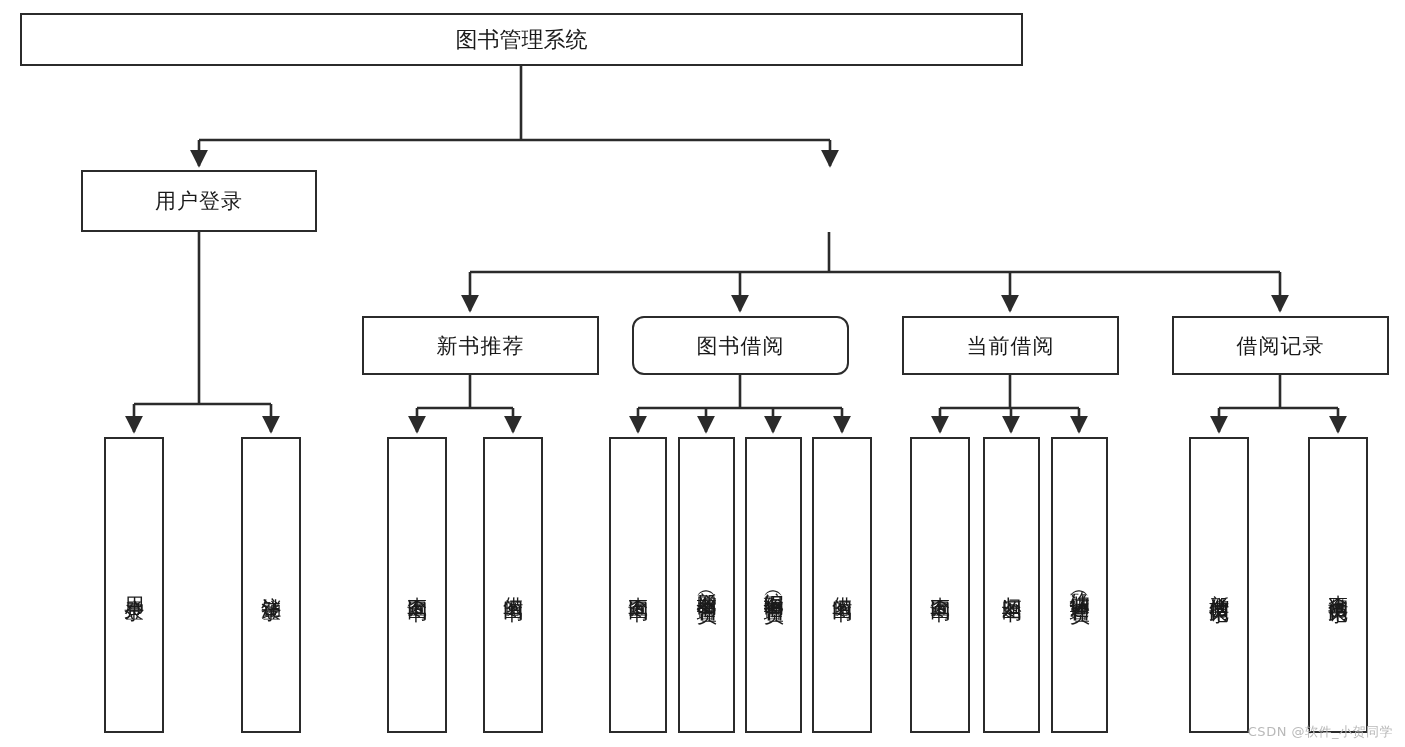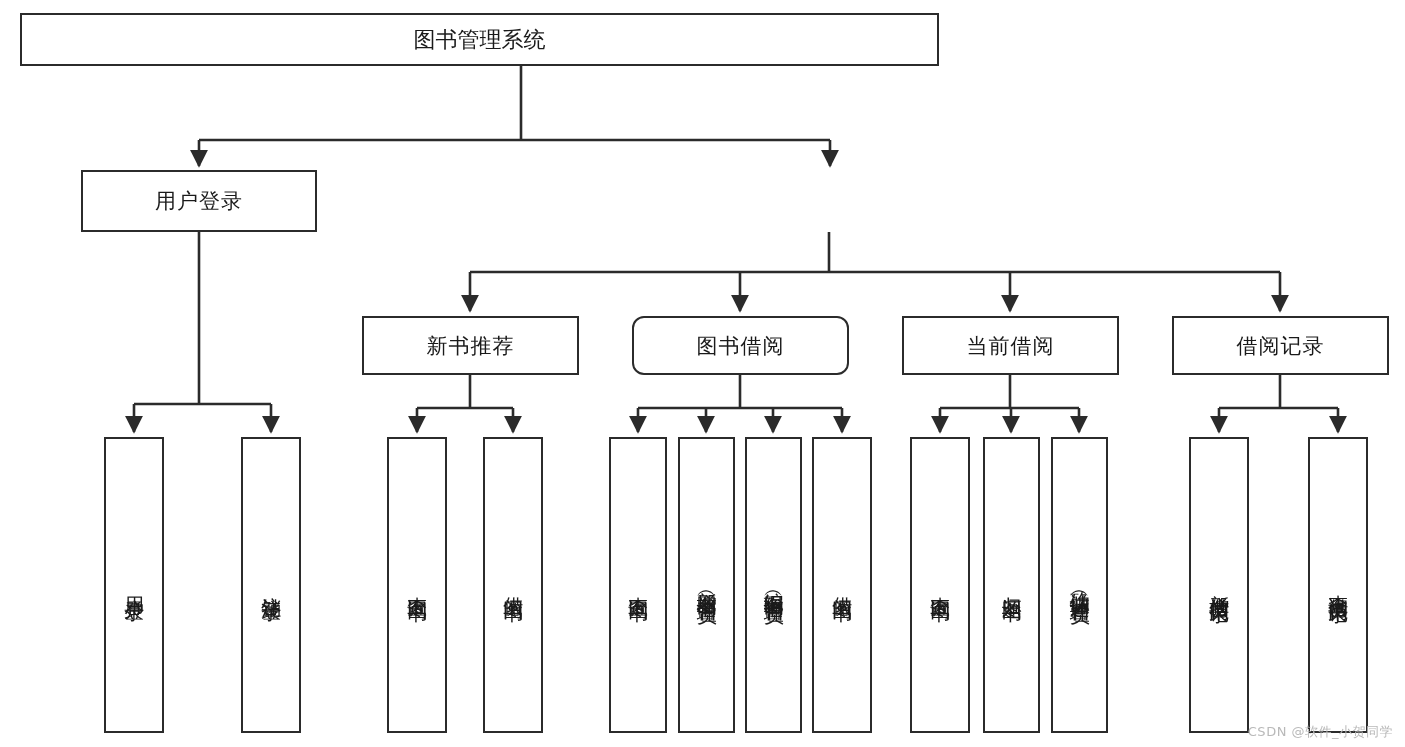--- a/index.html
+++ b/index.html
@@ -113,29 +113,29 @@
       <path d="M 1011 408 L 1011 432" marker-end="url(#arrow)"></path>
       <path d="M 1079 408 L 1079 432" marker-end="url(#arrow)"></path>
 
       <path d="M 1280 375 L 1280 408"></path>
       <path d="M 1219 408 L 1338 408"></path>
       <path d="M 1219 408 L 1219 432" marker-end="url(#arrow)"></path>
       <path d="M 1338 408 L 1338 432" marker-end="url(#arrow)"></path>
     </g>
   </svg>
 
-  <div class="node root" style="left:20px; top:13px; width:919px; height:53px;">
+  <div class="node root" style="left:20px; top:13px; width:1003px; height:53px;">
     <span>图书管理系统</span>
   </div>
 
   <div class="node h" style="left:81px; top:170px; width:236px; height:62px;">
     <span>用户登录</span>
   </div>
 
-  <div class="node h" style="left:362px; top:316px; width:217px; height:59px;">
+  <div class="node h" style="left:362px; top:316px; width:237px; height:59px;">
     <span>新书推荐</span>
   </div>
   <div class="node h" style="left:632px; top:316px; width:217px; height:59px;border-radius:12px;">
     <span>图书借阅</span>
   </div>
   <div class="node h" style="left:902px; top:316px; width:217px; height:59px;">
     <span>当前借阅</span>
   </div>
   <div class="node h" style="left:1172px; top:316px; width:217px; height:59px;">
     <span>借阅记录</span>

